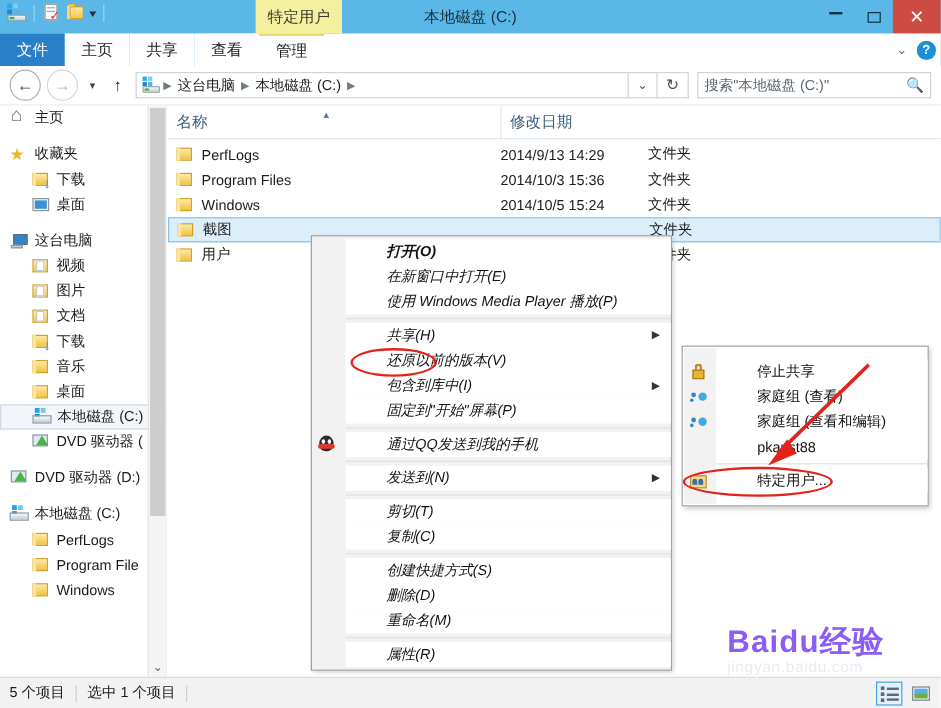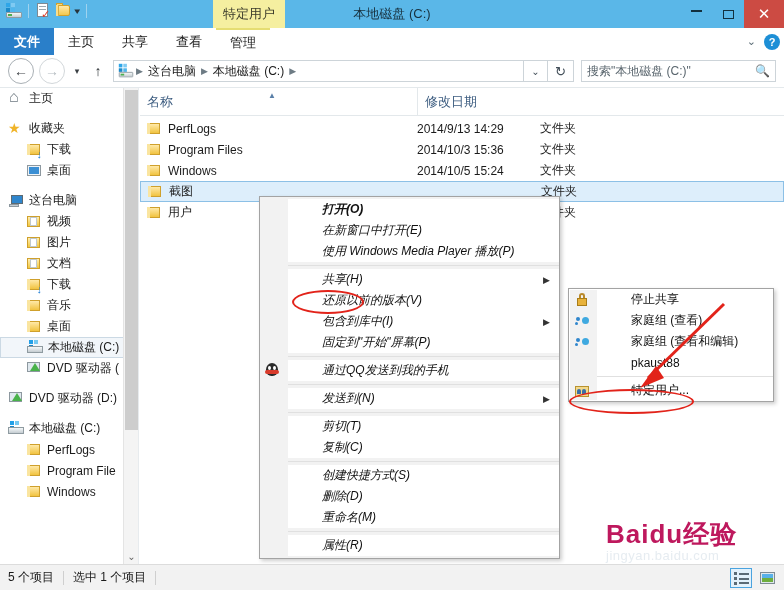--- a/index.html
+++ b/index.html
@@ -56,21 +56,21 @@
   .sqr{ width:11px; height:9px; border:1.6px solid #12303f; }
   .minline{ width:11px; height:2px; background:#12303f; }
 
   
   #ribbon{
     position:absolute; left:0; top:28px; width:784px; height:27px;
     background:#5ab7e8;
   }
   #ribbon .tabs{ position:absolute; left:0; top:0; height:27px; display:flex; }
   .rtab{ height:27px; padding:0 14px; display:flex; align-items:center; font-size:13px; color:#fff; }
-  .rtab.file{ background:#2a7fc9; color:#fff;font-weight:bold; }
+  .rtab.file{ background:#2a7fc9; color:#fff; }
   .rtab.plain{ background:#fff; color:#222; }
   .rtab.ctx{ background:#fff; color:#222; border-top:2px solid #e5dd72; }
   #ribbon .whitefill{ position:absolute; left:173px; top:0; right:0; height:27px; background:#fff; }
   .ribbon-right{ position:absolute; right:4px; top:0; height:27px; display:flex; align-items:center; gap:8px; }
   .caret-small{ color:#5a6b75; font-size:11px; }
   .help{ width:16px; height:16px; border-radius:50%; background:#1d8fd6; color:#fff;
      font-size:11px; font-weight:bold; display:flex; align-items:center; justify-content:center; }
 
   
   #addrbar{
@@ -168,21 +168,21 @@
   
   .qq{ position:absolute; left:-23px; top:2px; width:14px; height:15px; }
   .qq .bd{ position:absolute; left:1px; top:1px; width:12px; height:13px; background:#2b2b2b; border-radius:50% 50% 45% 45%; }
   .qq .ey{ position:absolute; top:4px; width:3px; height:4px; background:#fff; border-radius:50%; }
   .qq .sc{ position:absolute; left:0px; top:8px; width:14px; height:4px; background:#d93b2b; border-radius:2px; }
 
   
   #submenu{
     position:absolute; left:568px; top:288px; width:206px;
     background:#fff; border:1px solid #a3a3a3; box-shadow:2px 2px 4px rgba(0,0,0,.2);
-    padding:0 0;
+    padding:10px 0;
   }
   #submenu .gutter{ position:absolute; left:1px; top:1px; bottom:1px; width:27px; background:#f2f2f2;}
   .si{ position:relative; height:21px; display:flex; align-items:center; padding-left:34px;
        font-size:12px; color:#111; background:#fff; margin-left:28px; }
   .si .sicon{ position:absolute; left:-23px; width:16px; height:16px; }
   .ssep{ height:1px; background:#e0e0e0; margin:3px 0 3px 28px; }
   .lock .b{ position:absolute; left:3px; top:6px; width:10px; height:8px; background:#e8b23b; border:1px solid #a97d18;}
   .lock .s{ position:absolute; left:5px; top:1px; width:6px; height:6px; border:2px solid #b9892a; border-bottom:0; border-radius:3px 3px 0 0;}
   .hg .c1{ position:absolute; left:8px; top:4px; width:7px; height:7px; border-radius:50%; background:#3fa9e0;}
   .hg .c2{ position:absolute; left:2px; top:4px; width:4px; height:4px; border-radius:50%; background:#2f86cd;}
@@ -208,21 +208,21 @@
   .vb.active{ border:1px solid #4aa3df; background:#e3f1fb; }
   .vb-details{ position:relative; width:15px; height:12px;}
   .vb-details .d{ position:absolute; left:0; width:3px; height:3px; background:#5a6a75;}
   .vb-details .l{ position:absolute; left:5px; height:2px; background:#5a6a75; width:10px;}
   .vb-thumb{ position:relative; width:15px; height:12px; background:#dfe8ee; border:1px solid #7e8b94;}
   .vb-thumb .sky{ position:absolute; left:1px; top:1px; right:1px; height:5px; background:#58b0e8;}
   .vb-thumb .grn{ position:absolute; left:1px; bottom:1px; right:1px; height:4px; background:#6fae3e;}
 
   
   #watermark{ position:absolute; left:606px; top:521px; width:172px; height:46px; pointer-events:none;}
-  .wm-main{ font-size:26px; color:#be185d; font-weight:bold; letter-spacing:1px; line-height:27px;}
+  .wm-main{ font-size:26px; color:#8b5cf6; font-weight:bold; letter-spacing:1px; line-height:27px;}
   .wm-sub{ font-size:13px; color:#e6ecf1; letter-spacing:.5px; }
 </style>
 </head>
 <body>
 
 <div id="titlebar">
   <div class="qat">
     <span class="ic ic-drive">
       <span class="sq" style="left:0;top:0;background:#2fa6e8"></span>
       <span class="sq" style="left:5px;top:0;background:#7fcaf2"></span>

